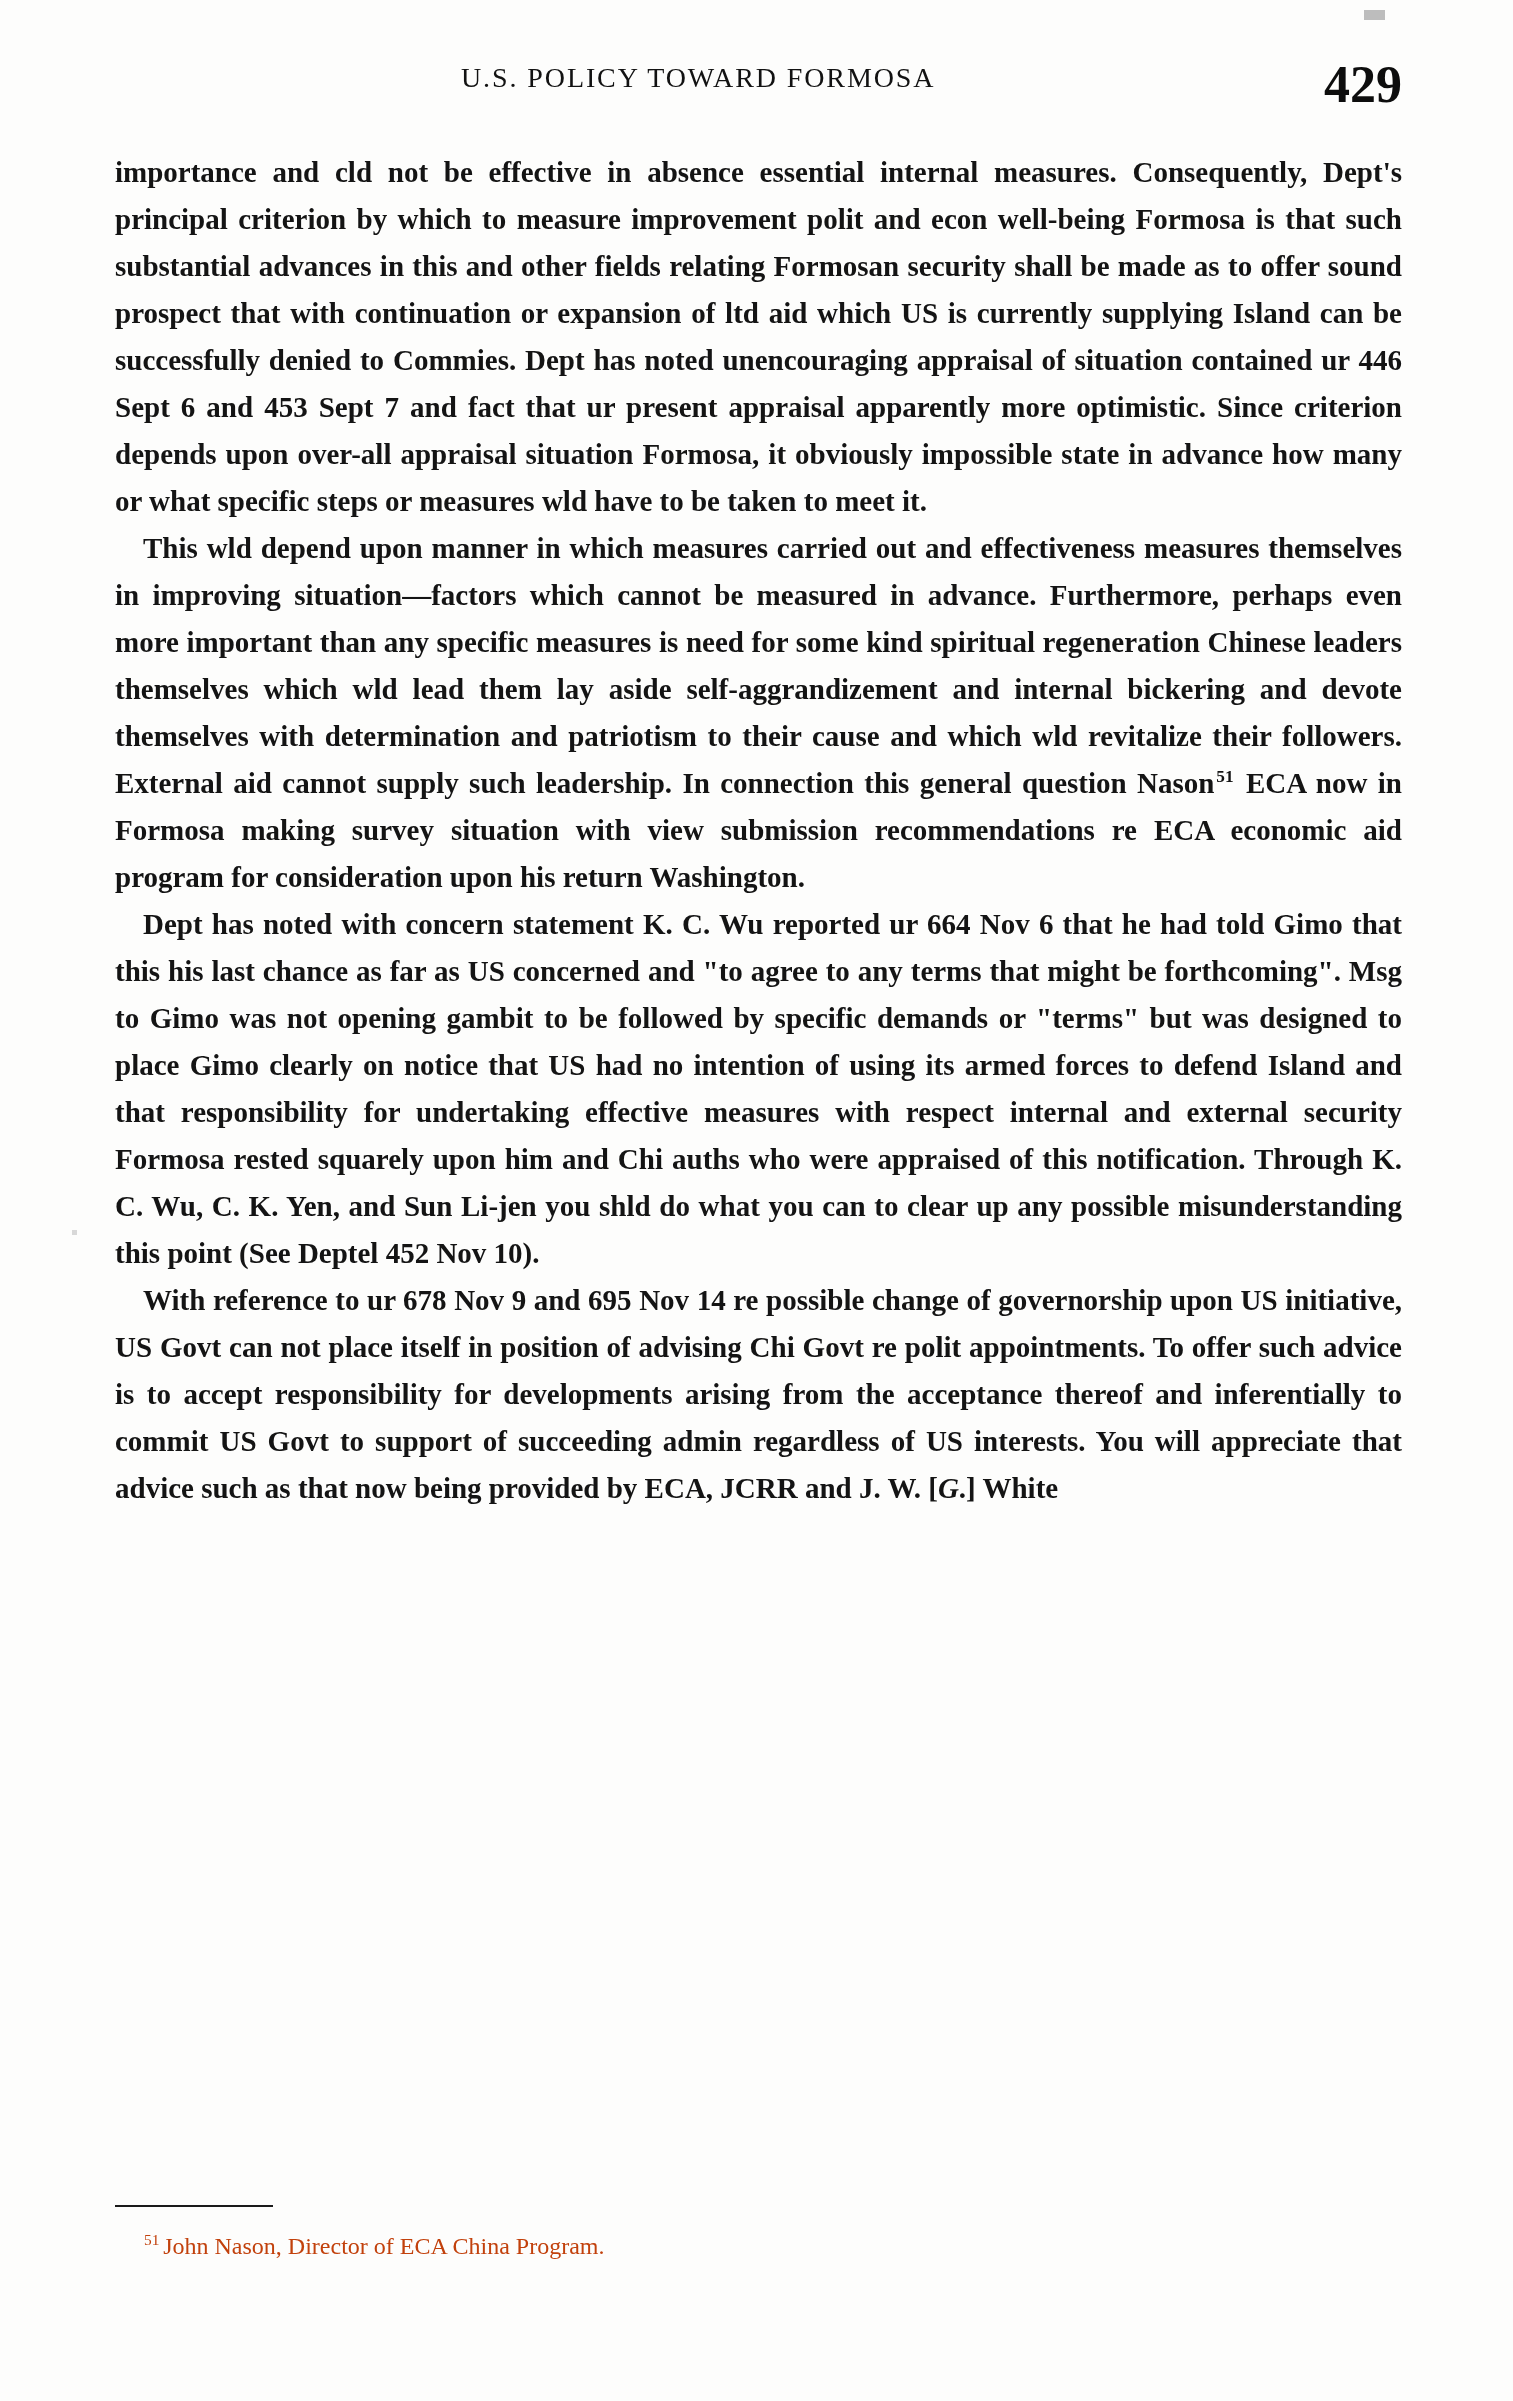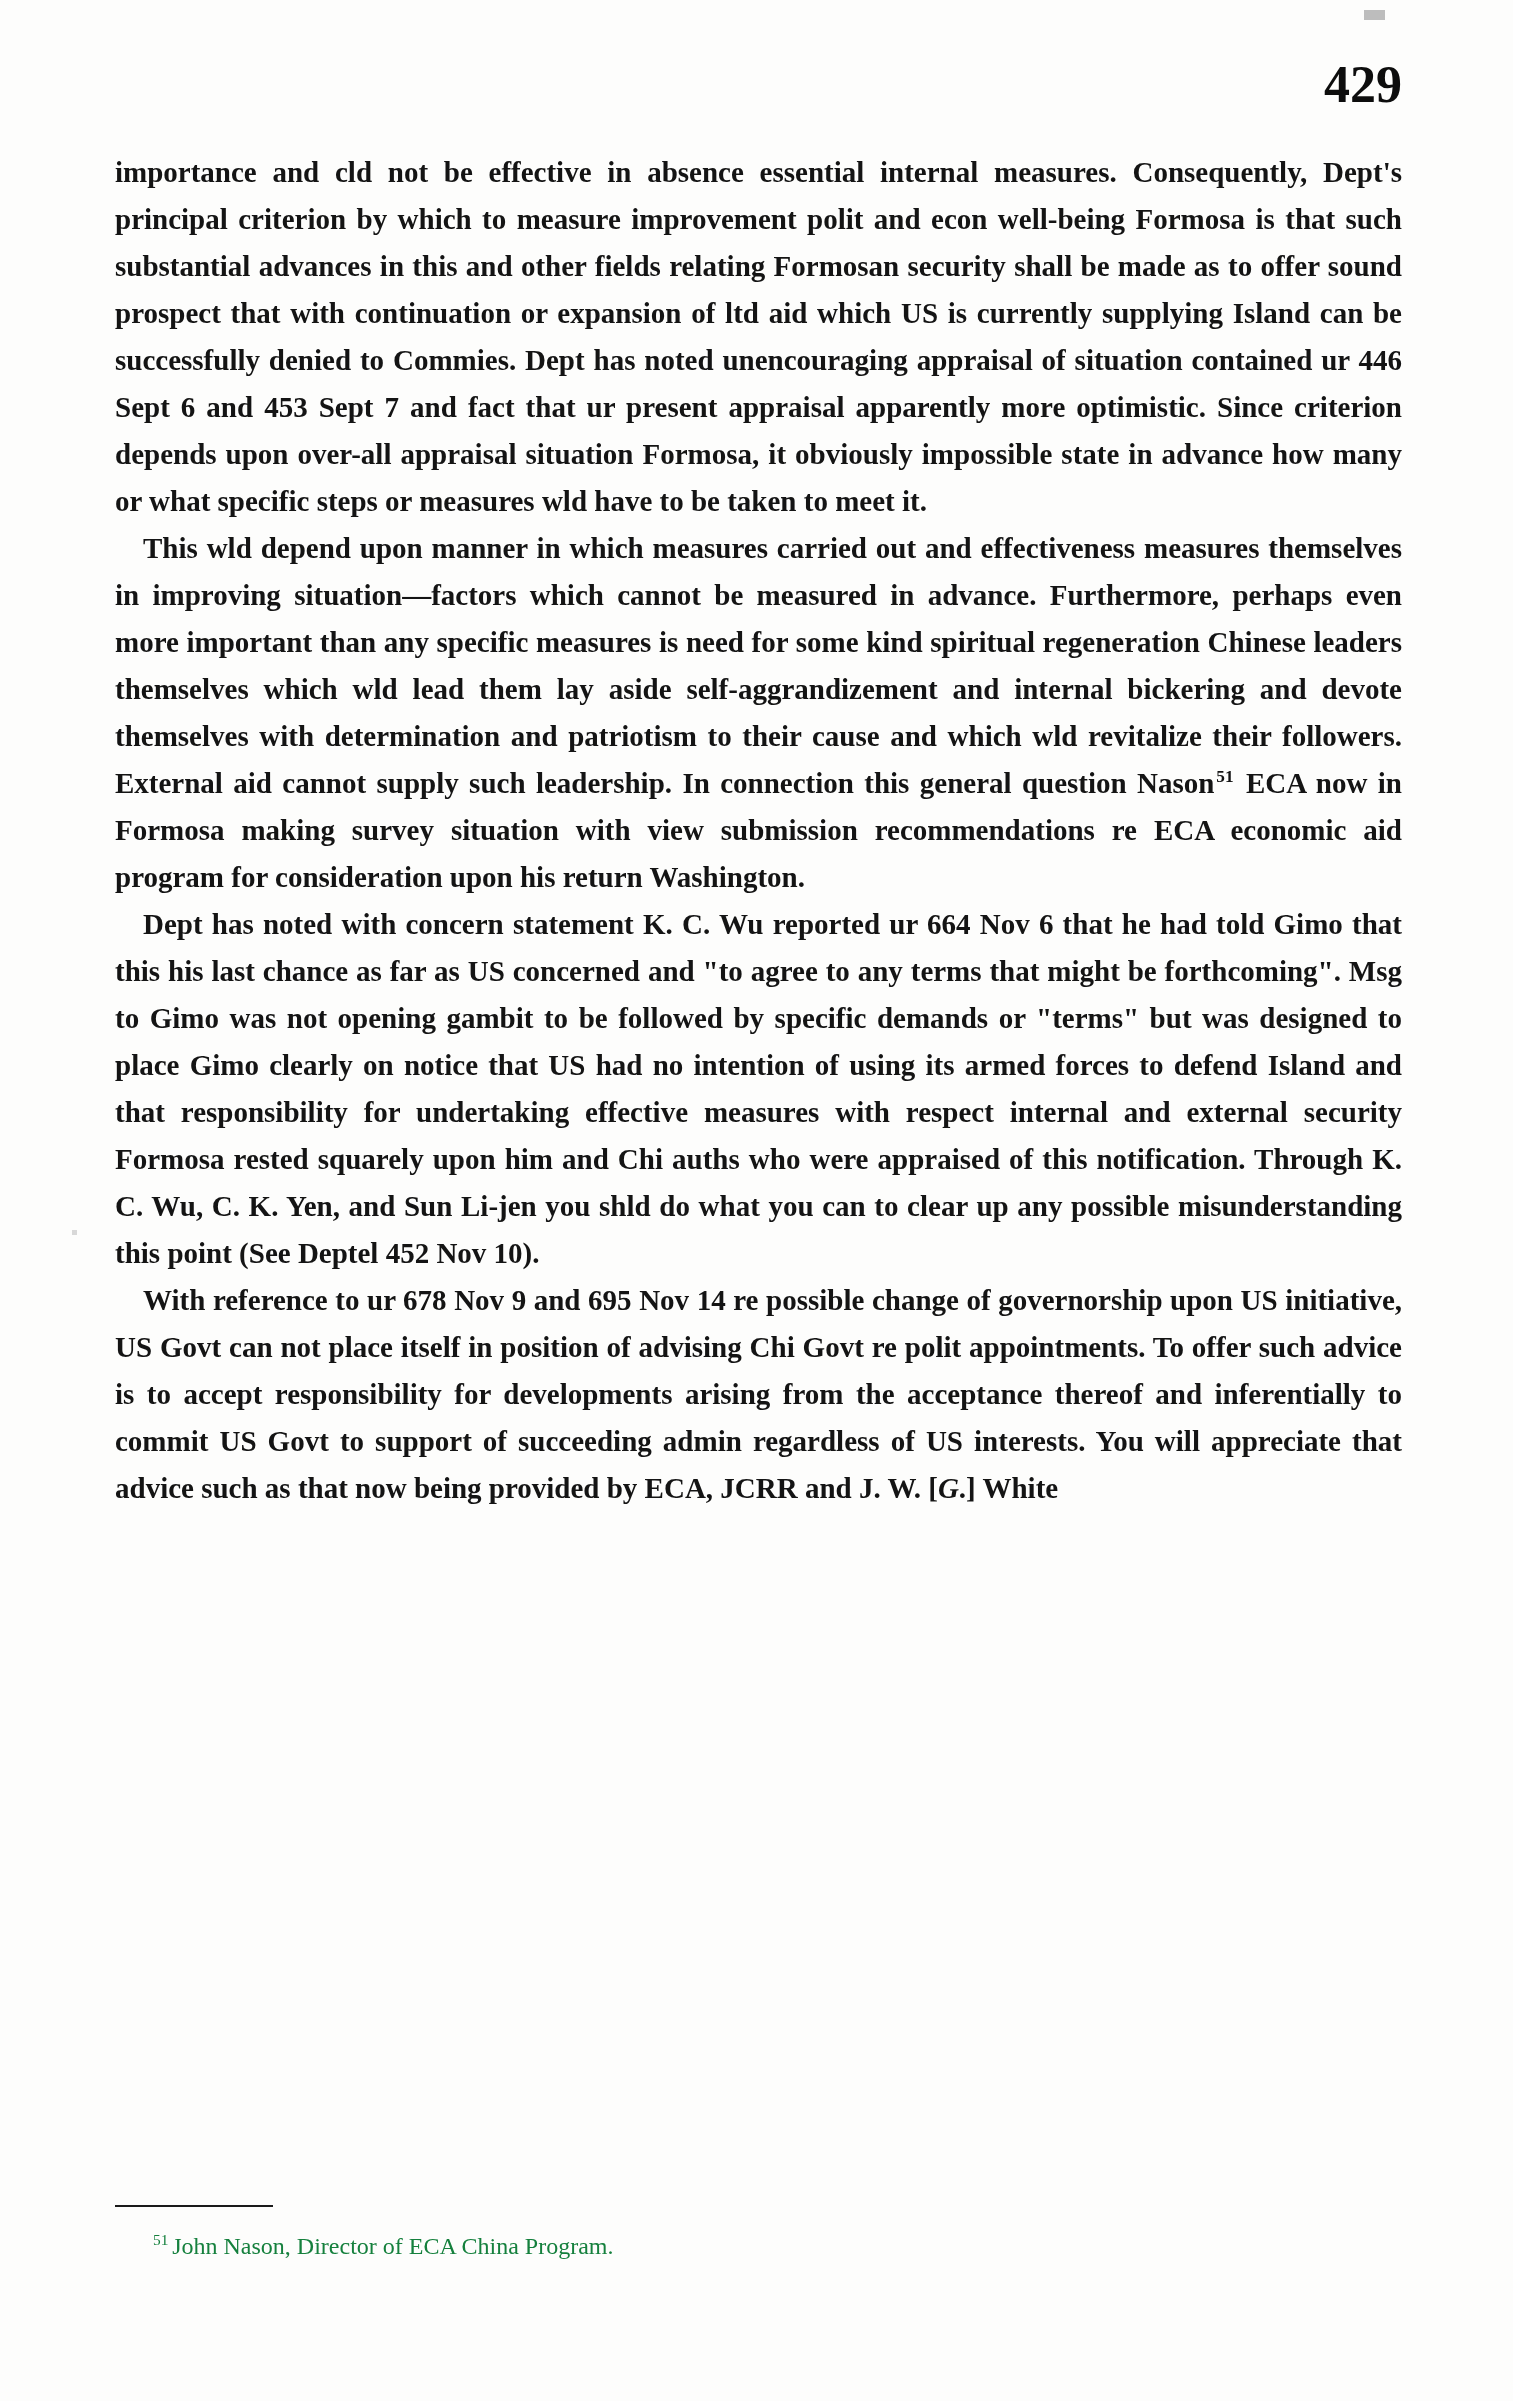--- a/index.html
+++ b/index.html
@@ -80,26 +80,26 @@
   .footnote-rule {
     position: absolute;
     left: 115px;
     top: 2205px;
     width: 158px;
     height: 1.9px;
     background: #1a1a1a;
   }
   .footnote {
     position: absolute;
-    left: 124px;
+    left: 115px;
     top: 2229px;
     width: 1287px;
     font-size: 24px;
     line-height: 35px;
-    color: #15803d;
+    color: #c2410c;
     text-indent: 29px;
   }
   .footnote .fn-num {
     font-size: 15.4px;
     vertical-align: super;
     line-height: 0;
     padding-right: 3.8px;
   }
   .edge-mark {
     position: absolute;
@@ -123,20 +123,21 @@
 </head>
 <body>
 
 <div class="page">
 
   <div class="edge-mark mark-top-right"></div>
 
   <div class="edge-mark mark-left"></div>
 
   <div class="header">
+    <div class="running-head">U.S. Policy toward Formosa</div>
     <div class="page-number">429</div>
   </div>
 
   <div class="body-col">
 
     <p class="para">importance and cld not be effective in absence essential internal measures. Consequently, Dept's principal criterion by which to measure improvement polit and econ well-being Formosa is that such substantial advances in this and other fields relating Formosan security shall be made as to offer sound prospect that with continuation or expansion of ltd aid which US is currently supplying Island can be successfully denied to Commies. Dept has noted unencouraging appraisal of situation contained ur 446 Sept 6 and 453 Sept 7 and fact that ur present appraisal apparently more optimistic. Since criterion depends upon over-all appraisal situation Formosa, it obviously impossible state in advance how many or what specific steps or measures wld have to be taken to meet it.</p>
 
     <p class="para"><span>This wld depend upon manner in which measures carried out and effectiveness measures themselves in improving situation—factors which cannot be measured in advance. Furthermore, perhaps even more important than any specific measures is need for some kind spiritual regeneration Chinese leaders themselves which wld lead them lay aside self-aggrandizement and internal bickering and devote themselves with determination and patriotism to their cause and which wld revitalize their followers. External aid cannot supply such leadership. In connection this general question Nason</span><span class="fn-sup">51</span> <span>ECA now in Formosa making survey situation with view submission recommendations re ECA economic aid program for consideration upon his return Washington.</span></p>
 
     <p class="para">Dept has noted with concern statement K. C. Wu reported ur 664 Nov 6 that he had told Gimo that this his last chance as far as US concerned and "to agree to any terms that might be forthcoming". Msg to Gimo was not opening gambit to be followed by specific demands or "terms" but was designed to place Gimo clearly on notice that US had no intention of using its armed forces to defend Island and that responsibility for undertaking effective measures with respect internal and external security Formosa rested squarely upon him and Chi auths who were appraised of this notification. Through K. C. Wu, C. K. Yen, and Sun Li-jen you shld do what you can to clear up any possible misunderstanding this point (See Deptel 452 Nov 10).</p>

